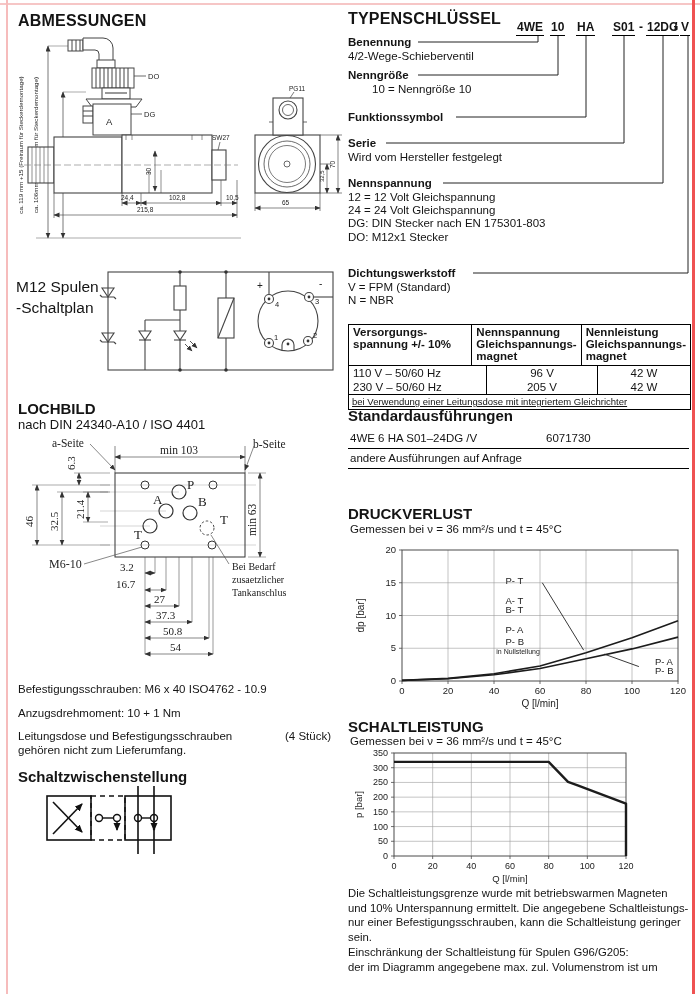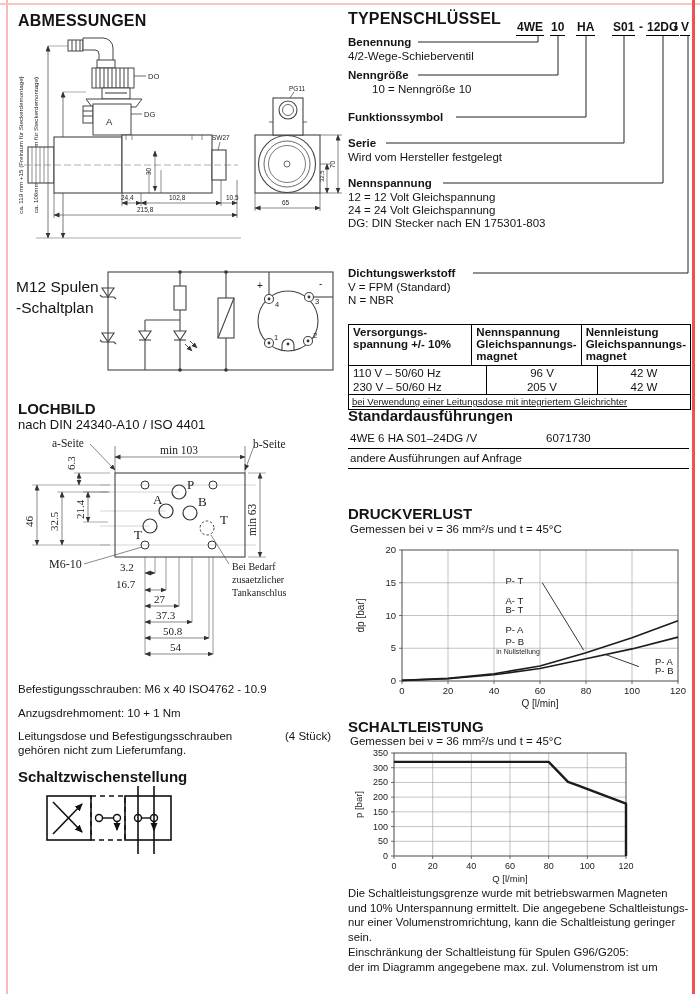--- a/index.html
+++ b/index.html
@@ -418,20 +418,21 @@
 <div class="abs tk-label" style="left:348px;top:111px;">Funktionssymbol</div>
 
 <div class="abs tk-label" style="left:348px;top:137px;">Serie</div>
 <div class="abs tk-desc" style="left:348px;top:151px;">Wird vom Hersteller festgelegt</div>
 
 <div class="abs tk-label" style="left:348px;top:177px;">Nennspannung</div>
 <div class="abs tk-desc" style="left:348px;top:191px;line-height:13.2px;">
   <div>12 = 12 Volt Gleichspannung</div>
   <div>24 = 24 Volt Gleichspannung</div>
   <div>DG: DIN Stecker nach EN 175301-803</div>
+  <div>DO: M12x1 Stecker</div>
 </div>
 
 <div class="abs tk-label" style="left:348px;top:267px;text-align:right;">Dichtungswerkstoff</div>
 <div class="abs tk-desc" style="left:348px;top:281px;line-height:13.2px;">
   <div>V = FPM (Standard)</div>
   <div>N = NBR</div>
 </div>
 
 <div class="sup-table">
   <div class="sup-row sup-head">
@@ -570,17 +571,17 @@
     <line x1="43" y1="5" x2="46" y2="5" stroke="#4a4a4a" stroke-width="0.8"></line>
     <text x="40" y="8" font-size="9" text-anchor="end" fill="#1a1a1a">350</text>
     <text x="162" y="134" font-size="9.5" text-anchor="middle" fill="#1a1a1a">Q [l/min]</text>
     <text x="14" y="56.5" font-size="9.5" text-anchor="middle" fill="#1a1a1a" transform="rotate(-90 14 56.5)">p [bar]</text>
     <polyline points="46,13.82857142857143 200.66666666666666,13.82857142857143 220,33.84 229.66666666666666,37.371428571428574 278,55.61714285714286 278,108" fill="none" stroke="#1c1c1c" stroke-width="2.4" stroke-linejoin="round"></polyline>
   </svg>
 
 <div class="abs" style="left:348px;top:886px;width:348px;">
   <div class="fline">Die Schaltleistungsgrenze wurde mit betriebswarmen Magneten</div>
   <div class="fline">und 10% Unterspannung ermittelt. Die angegebene Schaltleistungs-</div>
-  <div class="fline">nur einer Volumenstromrichtung, kann die Schaltleistung geringer sein.</div>
+  <div class="fline">nur einer Befestigungsschrauben, kann die Schaltleistung geringer sein.</div>
   <div class="fline">Einschränkung der Schaltleistung für Spulen G96/G205:</div>
   <div class="fline">der im Diagramm angegebene max. zul. Volumenstrom ist um</div>
 
 </div>
 
 </body></html>

